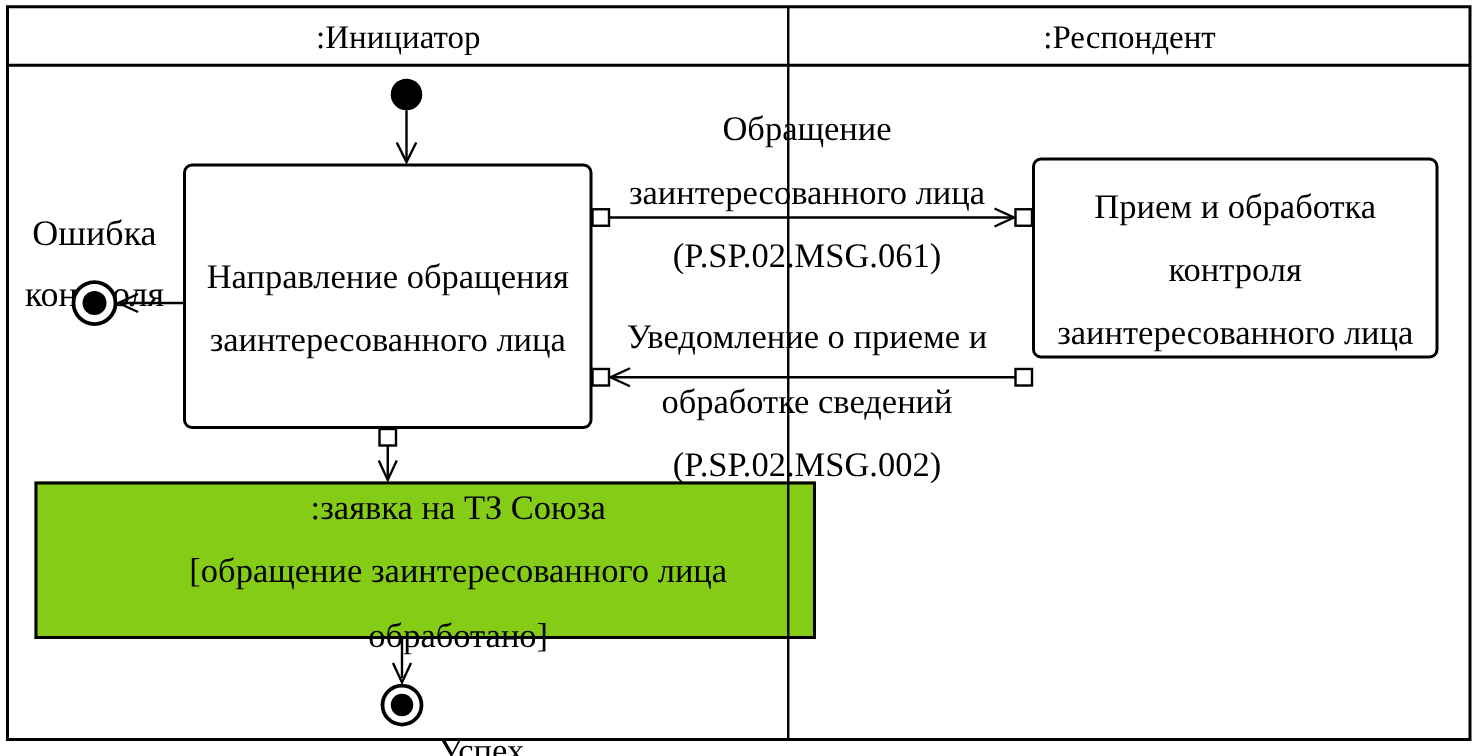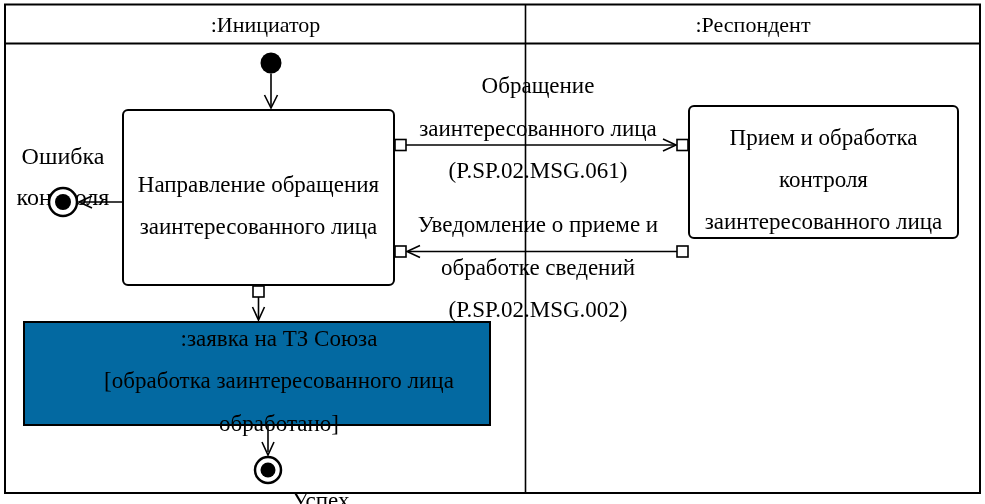--- a/index.html
+++ b/index.html
@@ -17,22 +17,22 @@
   .lane-initiator  { left: 5px;   width: 521px; }
   .lane-respondent { left: 526px; width: 454px; }
   .activity {
     position: absolute; border: 2px solid #000; border-radius: 6px; background: #fff;
     display: flex; flex-direction: column; align-items: center; justify-content: center;
     text-align: center; font-size: 23px; line-height: 27px;
   }
   .act-left  { left: 122px; top: 109px; width: 273px; height: 177px; }
   .act-right { left: 688px; top: 105px; width: 271px; height: 134px; }
   .object-node {
-    position: absolute; left: 23px; top: 321px; width: 468px; height: 105px;
-    border: 2px solid #000; background: #0369a1;
+    position: absolute; left: 23px; top: 321px; width: 521px; height: 105px;
+    border: 2px solid #000; background: #84cc16;
     display: flex; flex-direction: column; align-items: center; justify-content: center;
     text-align: center; font-size: 23px; line-height: 27.5px; padding-left: 44px;
   }
   .msg-label {
     position: absolute; width: 300px; text-align: center;
     font-size: 23px; line-height: 27.5px;
   }
   .msg-request  { left: 388px; top: 57px; }
   .msg-response { left: 388px; top: 196px; }
   .error-label {
@@ -60,21 +60,21 @@
   </div>
 
   <div class="activity act-right">
     <span class="line">Прием и обработка</span>
     <span class="line">контроля</span>
     <span class="line">заинтересованного лица</span>
   </div>
 
   <div class="object-node">
     <span class="line">:заявка на ТЗ Союза</span>
-    <span class="line">[обработка заинтересованного лица</span>
+    <span class="line">[обращение заинтересованного лица</span>
     <span class="line">обработано]</span>
   </div>
 
   <div class="msg-label msg-request">
     <span class="line">Обращение</span>
     <span class="line">заинтересованного лица</span>
     <span class="line">(P.SP.02.MSG.061)</span>
   </div>
 
   <div class="msg-label msg-response">

